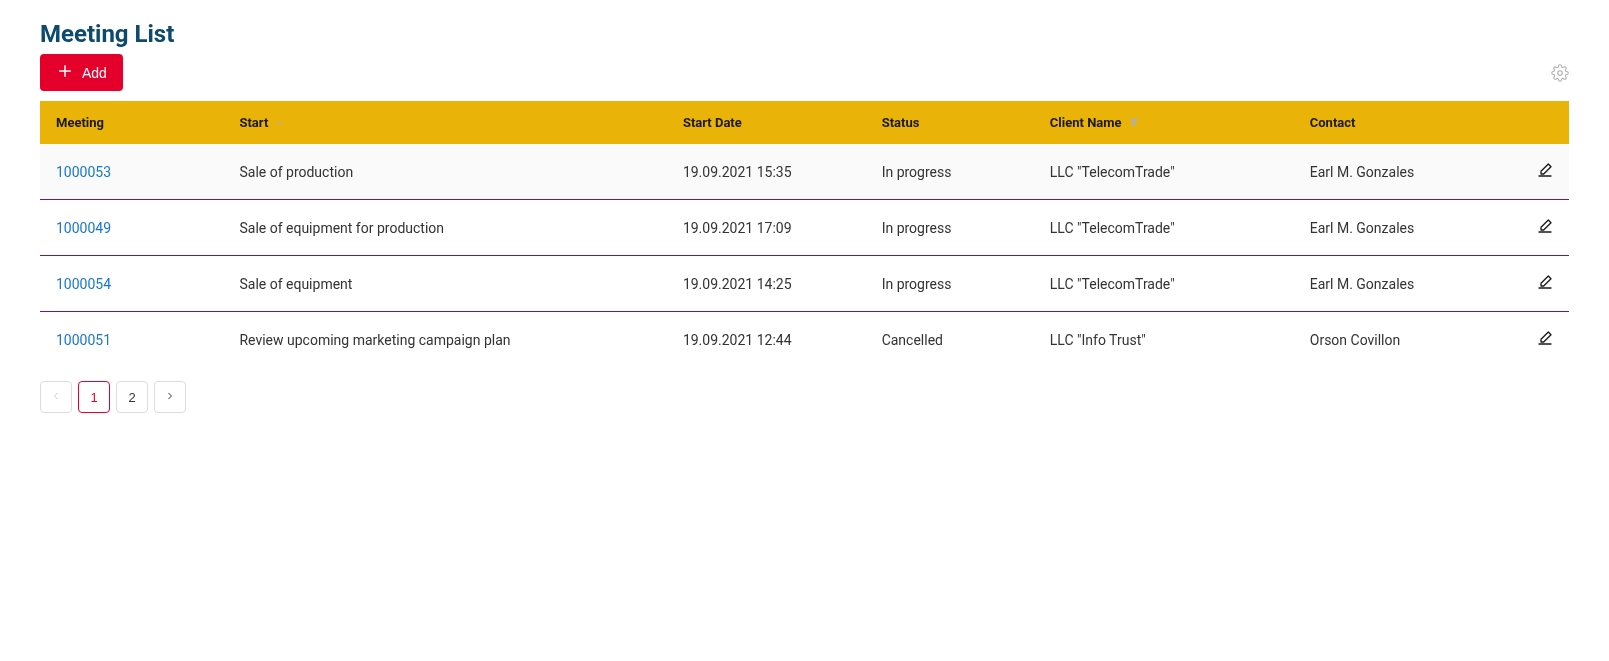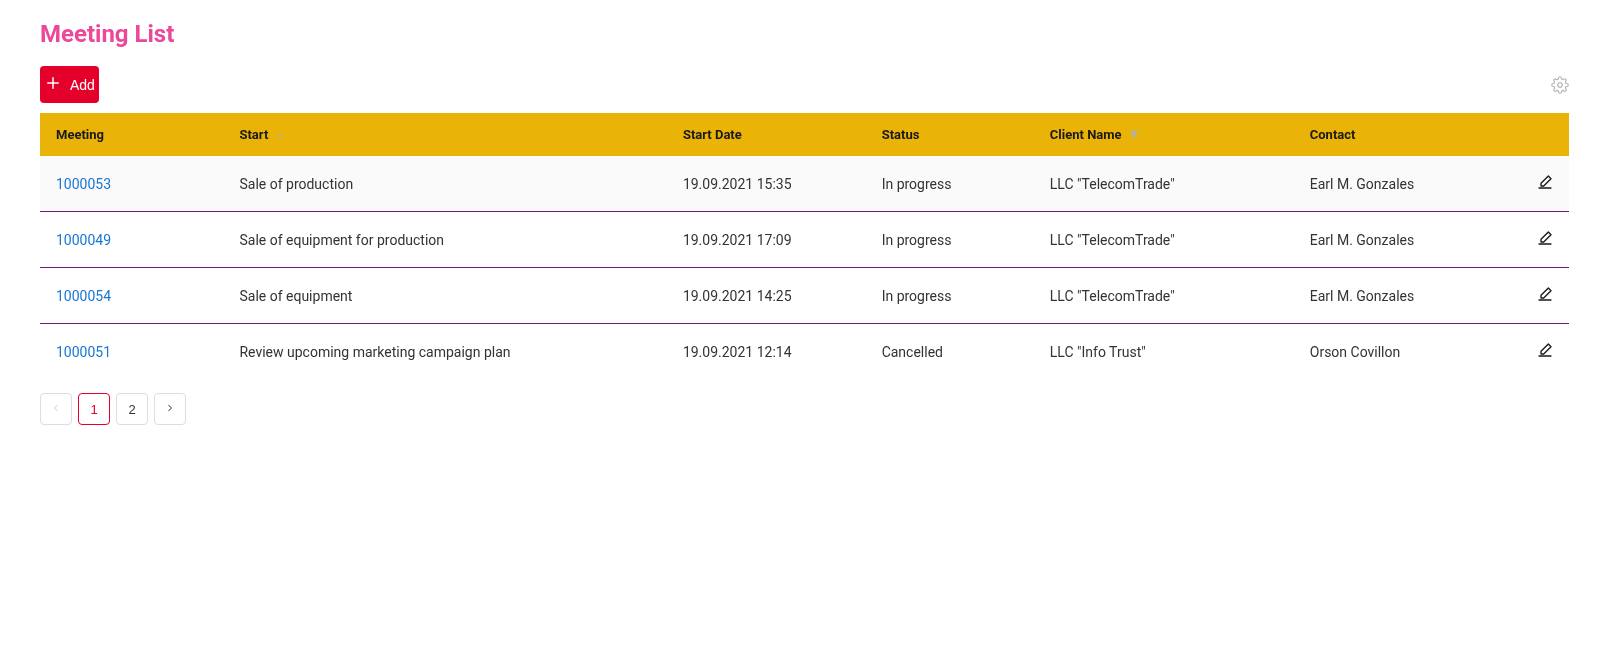--- a/index.html
+++ b/index.html
@@ -5,37 +5,37 @@
     * { margin: 0; padding: 0; box-sizing: border-box; }
     body {
       font-family: -apple-system, BlinkMacSystemFont, "Segoe UI", Roboto, Arial, sans-serif;
       background: #fff;
       color: #1a1a1a;
       padding: 20px 40px;
     }
     .page-title {
       font-size: 24px;
       font-weight: 700;
-      color: #ec4899;
-      margin-bottom: 18px;
+      color: #0c4a6e;
+      margin-bottom: 6px;
     }
     .toolbar {
       display: flex;
       justify-content: space-between;
       align-items: center;
       margin-bottom: 10px;
     }
     .add-button {
       display: inline-flex;
       align-items: center;
       gap: 8px;
       background: #e4002b;
       color: #fff;
       border: none;
-      padding: 8px 4px;
+      padding: 8px 16px;
       border-radius: 4px;
       font-size: 14px;
       cursor: pointer;
     }
     .add-button svg { width: 18px; height: 18px; stroke: #fff; }
     .gear-icon {
       color: #b0b0b0;
       cursor: pointer;
       display: flex;
     }
@@ -234,21 +234,21 @@
         <td class="edit-cell"><span class="edit-icon">
             <svg viewBox="0 0 24 24" fill="none" stroke="currentColor" stroke-width="2" stroke-linecap="round" stroke-linejoin="round">
               <path d="M17 3l4 4-11 11H6v-4z"></path>
               <path d="M3 21h18"></path>
             </svg>
           </span></td>
       </tr>
       <tr>
         <td><a class="meeting-link">1000051</a></td>
         <td>Review upcoming marketing campaign plan</td>
-        <td>19.09.2021 12:14</td>
+        <td>19.09.2021 12:44</td>
         <td>Cancelled</td>
         <td>LLC "Info Trust"</td>
         <td>Orson Covillon</td>
         <td class="edit-cell"><span class="edit-icon">
             <svg viewBox="0 0 24 24" fill="none" stroke="currentColor" stroke-width="2" stroke-linecap="round" stroke-linejoin="round">
               <path d="M17 3l4 4-11 11H6v-4z"></path>
               <path d="M3 21h18"></path>
             </svg>
           </span></td>
       </tr>

